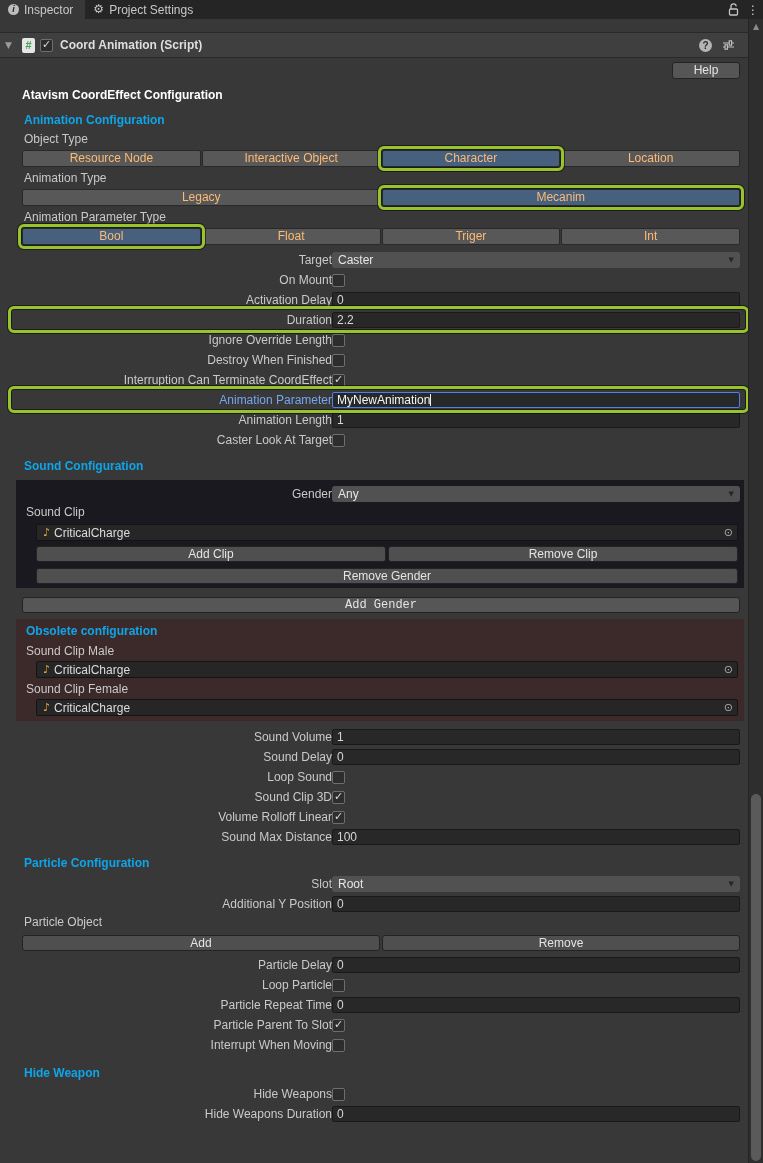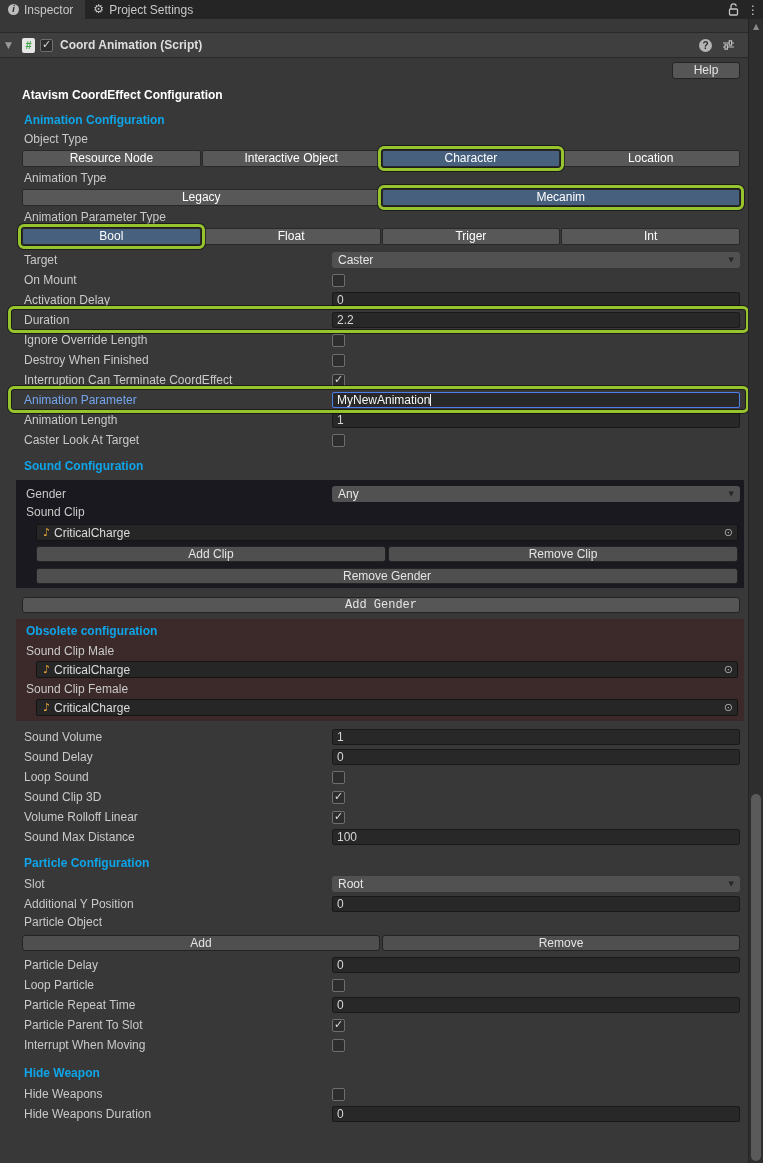--- a/index.html
+++ b/index.html
@@ -40,27 +40,27 @@
   .content { padding:0 23px 14px 22px; position:relative; }
   .help-row { display:flex; justify-content:flex-end; margin-top:4px; }
   .btn { background:#565656; border:1px solid #232323; border-radius:3px; color:#e4e4e4;
          height:17px; line-height:15px; text-align:center; }
   .help-btn { width:68px; }
   .page-title { color:#ffffff; font-weight:bold; margin-top:9px; height:16px; }
   .section-heading { color:#0ea5e9; font-weight:bold; margin:9px 0 4px 2px; height:15px; }
   .lblrow { height:16px; margin:2px 0 0 0; padding-left:2px; color:#c9c9c9; }
   
   .seg { display:flex; gap:1px; height:17px; margin:2px 0 4px 0; }
-  .seg-btn { flex:1; background:#585858; border:1px solid #292929; border-radius:2px; color:#ffffff;
+  .seg-btn { flex:1; background:#585858; border:1px solid #292929; border-radius:2px; color:#fdba74;
              text-align:center; line-height:15px; position:relative; }
   .seg-btn.selected { background:#46607e; }
   .seg.last { margin-bottom:6px; }
   
   .row { display:flex; align-items:center; height:18px; margin-bottom:2px; position:relative; }
-  .row .label { width:310px; flex-shrink:0; padding-left:2px; color:#c9c9c9; }
+  .row .label { width:310px; flex-shrink:0; padding-left:2px; color:#c9c9c9;text-align:right; }
   .row .value { flex:1; display:flex; align-items:flex-end; }
   .tf { flex:1; height:16px; background:#282828; border:1px solid #191919; border-radius:2px;
         color:#d6d6d6; padding:0 4px; line-height:14px; }
   .tf.focused { border-color:#4e80ec; color:#f4f4f4; }
   .caret { display:inline-block; width:1px; height:12px; background:#f0f0f0; vertical-align:-2px; }
   .dd { flex:1; height:16px; background:#515151; border-radius:3px; color:#e6e6e6; padding:0 6px;
         display:flex; align-items:center; justify-content:space-between; line-height:14px; }
   .dd .arrow { color:#262626; font-size:7px; font-family:"DejaVu Sans",sans-serif; }
   
   .panel-dark { background:#19191f; margin:6px -4px 0 -6px; padding:5px 4px 4px 8px; }

